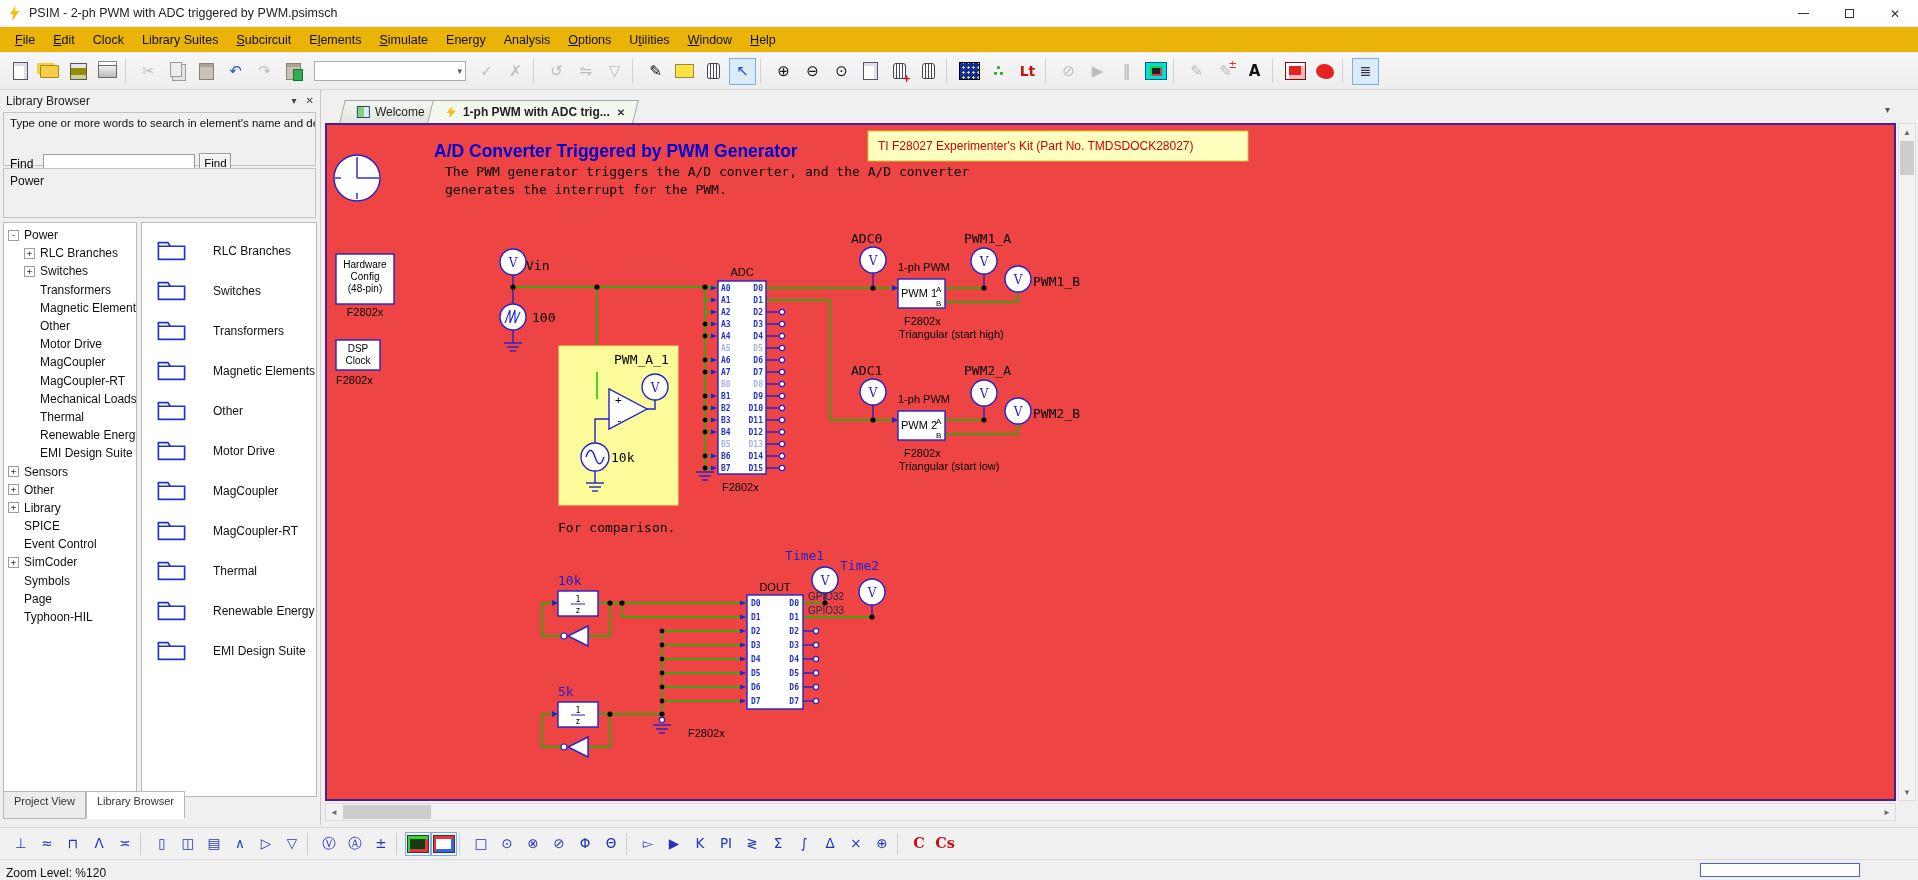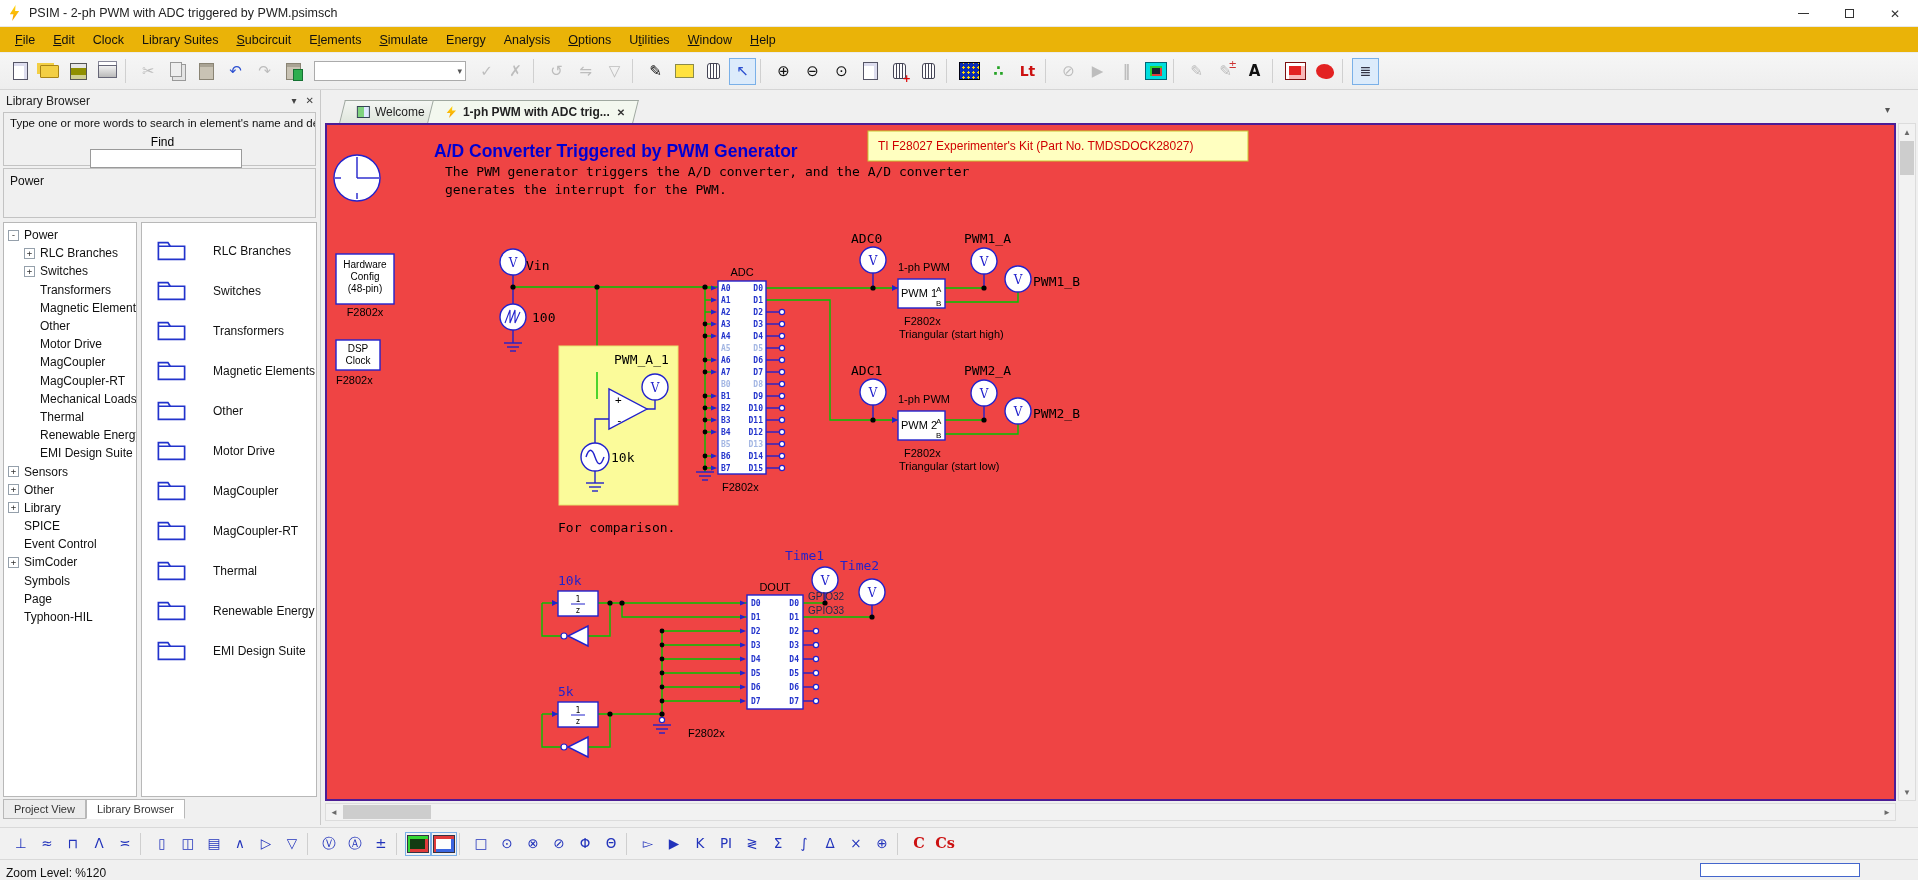--- a/index.html
+++ b/index.html
@@ -53,35 +53,35 @@
   .ti[data-cls~="ti-red2"]::before { content:""; width:18px; height:15px; background:#e32222; border-radius:45% 55% 40% 55%; }
   .ti[data-cls~="ti-outline"] .g { color:#334; font-size:14px; }
 
   
   .left-panel { position:absolute; left:0; top:90px; width:321px; height:735px; background:#f0f0f0; border-right:1px solid #c9c9c9; }
   .panel-header { height:21px; display:flex; align-items:center; font-size:12px; color:#222; padding:0 6px; }
   .ph-btns { margin-left:auto; display:flex; gap:9px; color:#444; font-size:10px; }
   .pgroup { position:absolute; left:3px; right:4px; border:1px solid #c3c3c3; background:#f0f0f0; }
   .search-group { top:22px; height:54px; padding:4px 0 0 6px; }
   .search-hint { font-size:11.5px; color:#111; white-space:nowrap; overflow:hidden; }
-  .find-row { display:flex; align-items:center; margin-top:6px; font-size:12px;flex-direction:column; }
+  .find-row { display:flex; align-items:center; margin-top:24px; font-size:12px; }
   .find-input { width:152px; height:19px; border:1px solid #9a9a9a; background:#fff; margin:0 4px 0 10px; }
   .find-btn { width:32px; height:21px; background:#f2f2f2; border:1px solid #9a9a9a; font-size:11.5px; text-align:center; line-height:19px; box-shadow:1px 1px 0 #fff inset; }
   .power-group { top:78px; height:50px; font-size:12px; padding:5px 6px; color:#111; }
   .tree-pane { position:absolute; left:3px; top:132px; width:134px; bottom:28px; background:#fff; border:1px solid #b8b8b8; overflow:hidden; font-size:12px; padding-top:3px; }
   .trow { display:flex; align-items:center; height:18.2px; padding-left:4px; white-space:nowrap; color:#111; }
   .trow[data-lvl="1"] { padding-left:20px; }
   .texp { flex:0 0 11px; height:11px; border:1px solid #95a0ab; background:#fff; font:9px/9px "DejaVu Sans Mono",monospace; text-align:center; color:#333; margin-right:5px; }
   .texp::before { content:attr(data-exp); }
   .texp[data-exp=""] { visibility:hidden; }
   .folder-pane { position:absolute; left:141px; top:132px; right:3px; bottom:28px; background:#fff; border:1px solid #b8b8b8; overflow:hidden; padding-top:8px; }
   .frow { display:flex; align-items:center; height:40px; padding-left:14px; }
   .ficon { width:31px; height:24px; }
   .flabel { font-size:12px; color:#111; margin-left:26px; white-space:nowrap; }
-  .panel-tabs { position:absolute; left:3px; bottom:6px; height:20px; display:flex; font-size:11px; }
+  .panel-tabs { position:absolute; left:3px; bottom:6px; height:28px; display:flex; font-size:11px; }
   .ptab { padding:3px 10px; border:1px solid #b8b8b8; background:#ececec; color:#333; }
   .ptab[data-active="true"] { background:#fff; border-bottom-color:#fff; font-weight:normal; }
 
   
   .workspace { position:absolute; left:322px; top:90px; right:0; height:735px; background:#f0f0f0; }
   .tabs { position:absolute; top:10px; left:20px; height:23px; display:flex; align-items:flex-end; }
   .tab { display:flex; align-items:center; height:23px; padding:0 10px 0 14px; font-size:12px; color:#222; background:linear-gradient(#f4f6f3,#dfe6dc); border:1px solid #9fa8a0; border-bottom:none; transform:skewX(-14deg); margin-right:-6px; }
   .tab > * { transform:skewX(14deg); }
   .tab[data-active="true"] { background:#f3f8ef; font-weight:bold; z-index:2; }
   .tico { width:13px; height:12px; margin-right:5px; }

